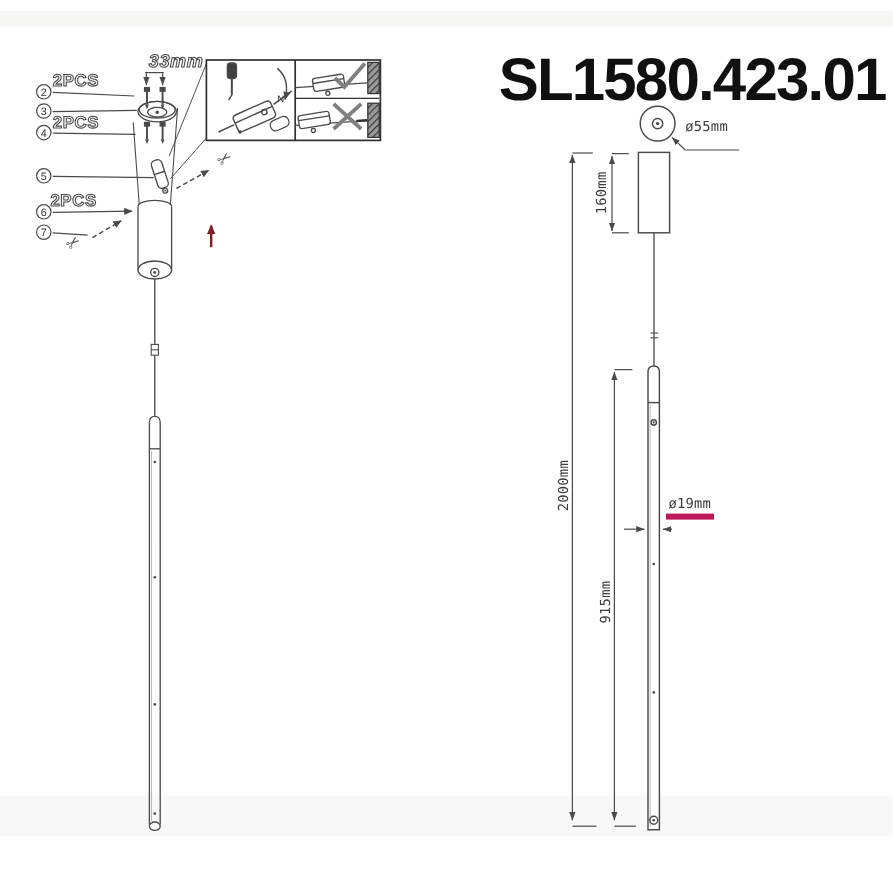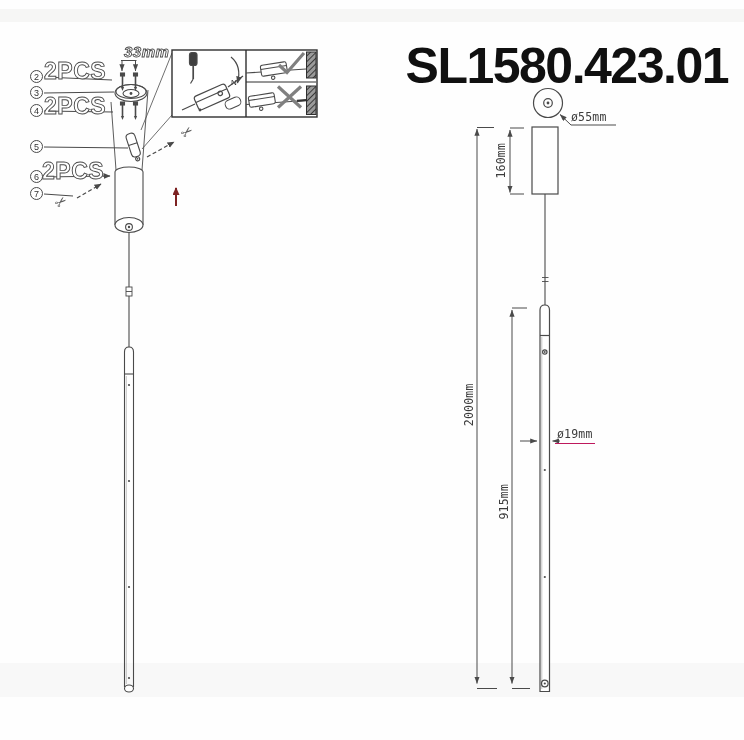--- a/index.html
+++ b/index.html
@@ -1,23 +1,23 @@
 <!DOCTYPE html>
 <html><head>
 <meta charset="utf-8">
 <style>
   html,body{margin:0;padding:0;background:#ffffff;}
   #page{position:relative;width:744px;height:740px;background:#fefefe;overflow:hidden;
         font-family:"Liberation Sans", sans-serif;}
   svg{position:absolute;left:0;top:0;}
   .txt{position:absolute;white-space:nowrap;color:#3a3a3a;}
-  #title{right:16px;top:41px;font-size:50px;font-weight:700;letter-spacing:-1.5px;color:#101010;line-height:1;}
+  #title{right:6px;top:41px;font-size:50px;font-weight:700;letter-spacing:-1.5px;color:#101010;line-height:1;}
   .dim{font-family:"DejaVu Sans Mono", monospace;font-size:11.5px;color:#3c3c3c;letter-spacing:0.2px;line-height:1;}
   .vdim{transform:rotate(-90deg);transform-origin:center;text-align:center;}
-  .hollow{font-weight:600;font-size:23px;letter-spacing:0.5px;color:#5a5a5a;line-height:1;}
+  .hollow{font-weight:600;font-size:14px;letter-spacing:0.5px;color:#5a5a5a;line-height:1;}
   @supports (-webkit-text-stroke: 1px black){
     .hollow{color:#ffffff;-webkit-text-stroke:0.9px #4a4a4a;}
   }
   .callout{position:absolute;width:13px;height:13px;border:1px solid #4a4a4a;border-radius:50%;
            font-size:9px;line-height:13px;text-align:center;color:#333;box-sizing:border-box;}
   .scissors{position:absolute;font-size:14px;color:#3f3f3f;opacity:.85;}
   .band{position:absolute;left:0;width:744px;background:rgba(110,110,100,0.055);}
 </style>
 </head>
 <body>
@@ -239,19 +239,19 @@
   <span class="callout" style="left:30px;top:104px;">4</span>
   <span class="callout" style="left:30px;top:140px;">5</span>
   <span class="callout" style="left:30px;top:170px;">6</span>
   <span class="callout" style="left:30px;top:187px;">7</span>
 
   <span class="txt" style="left:231px;top:78px;font-size:8px;color:#333;">N</span>
 
   <span class="scissors" style="left:181px;top:124px;transform:rotate(-40deg);">✂</span>
   <span class="scissors" style="left:55px;top:194px;transform:rotate(-40deg);">✂</span>
 
-  <span class="txt dim" style="left:571px;top:112px;">ø55mm</span>
-  <span class="txt dim" style="left:555px;top:429px;border-bottom:1px solid #be185d;padding:0 2px 2px;">ø19mm</span>
+  <span class="txt dim" style="left:571px;top:100px;">ø55mm</span>
+  <span class="txt dim" style="left:555px;top:414px;border-bottom:5px solid #be185d;padding:0 2px 2px;">ø19mm</span>
   <span class="txt dim vdim" style="left:477px;top:155px;width:50px;">160mm</span>
   <span class="txt dim vdim" style="left:437px;top:399px;width:66px;">2000mm</span>
   <span class="txt dim vdim" style="left:479px;top:496px;width:52px;">915mm</span>
 
 </div>
 
 </body></html>

